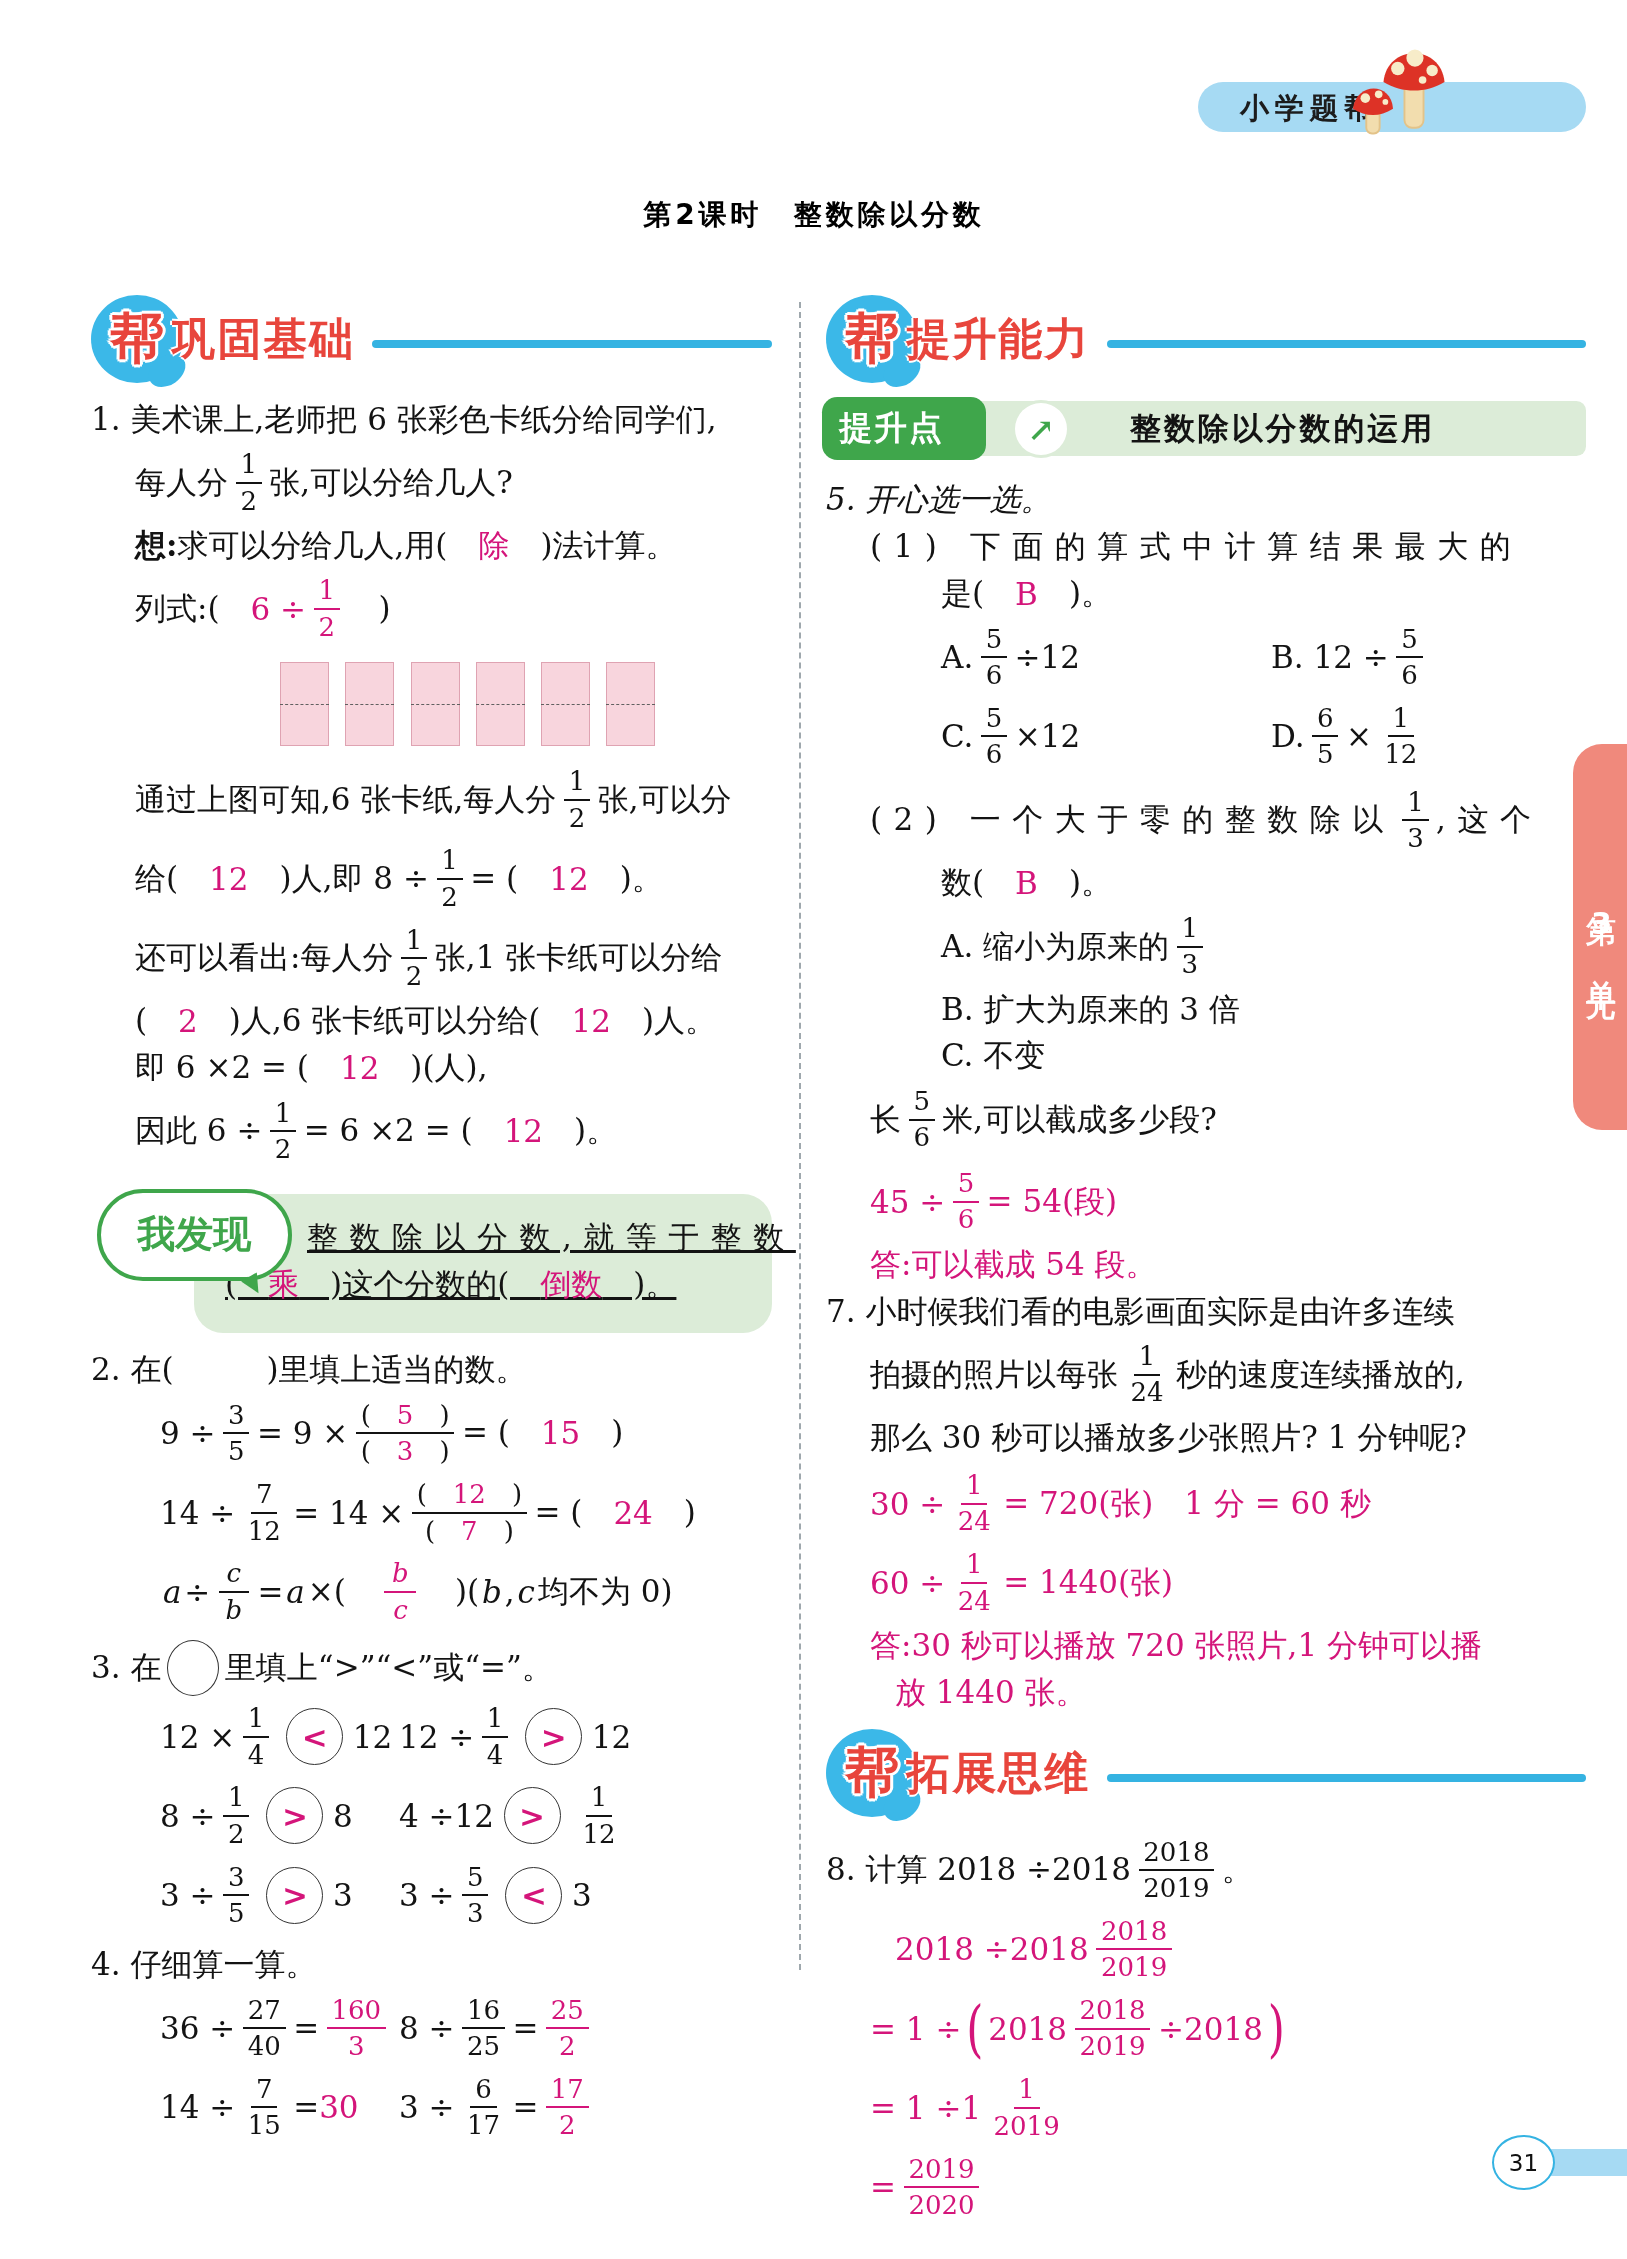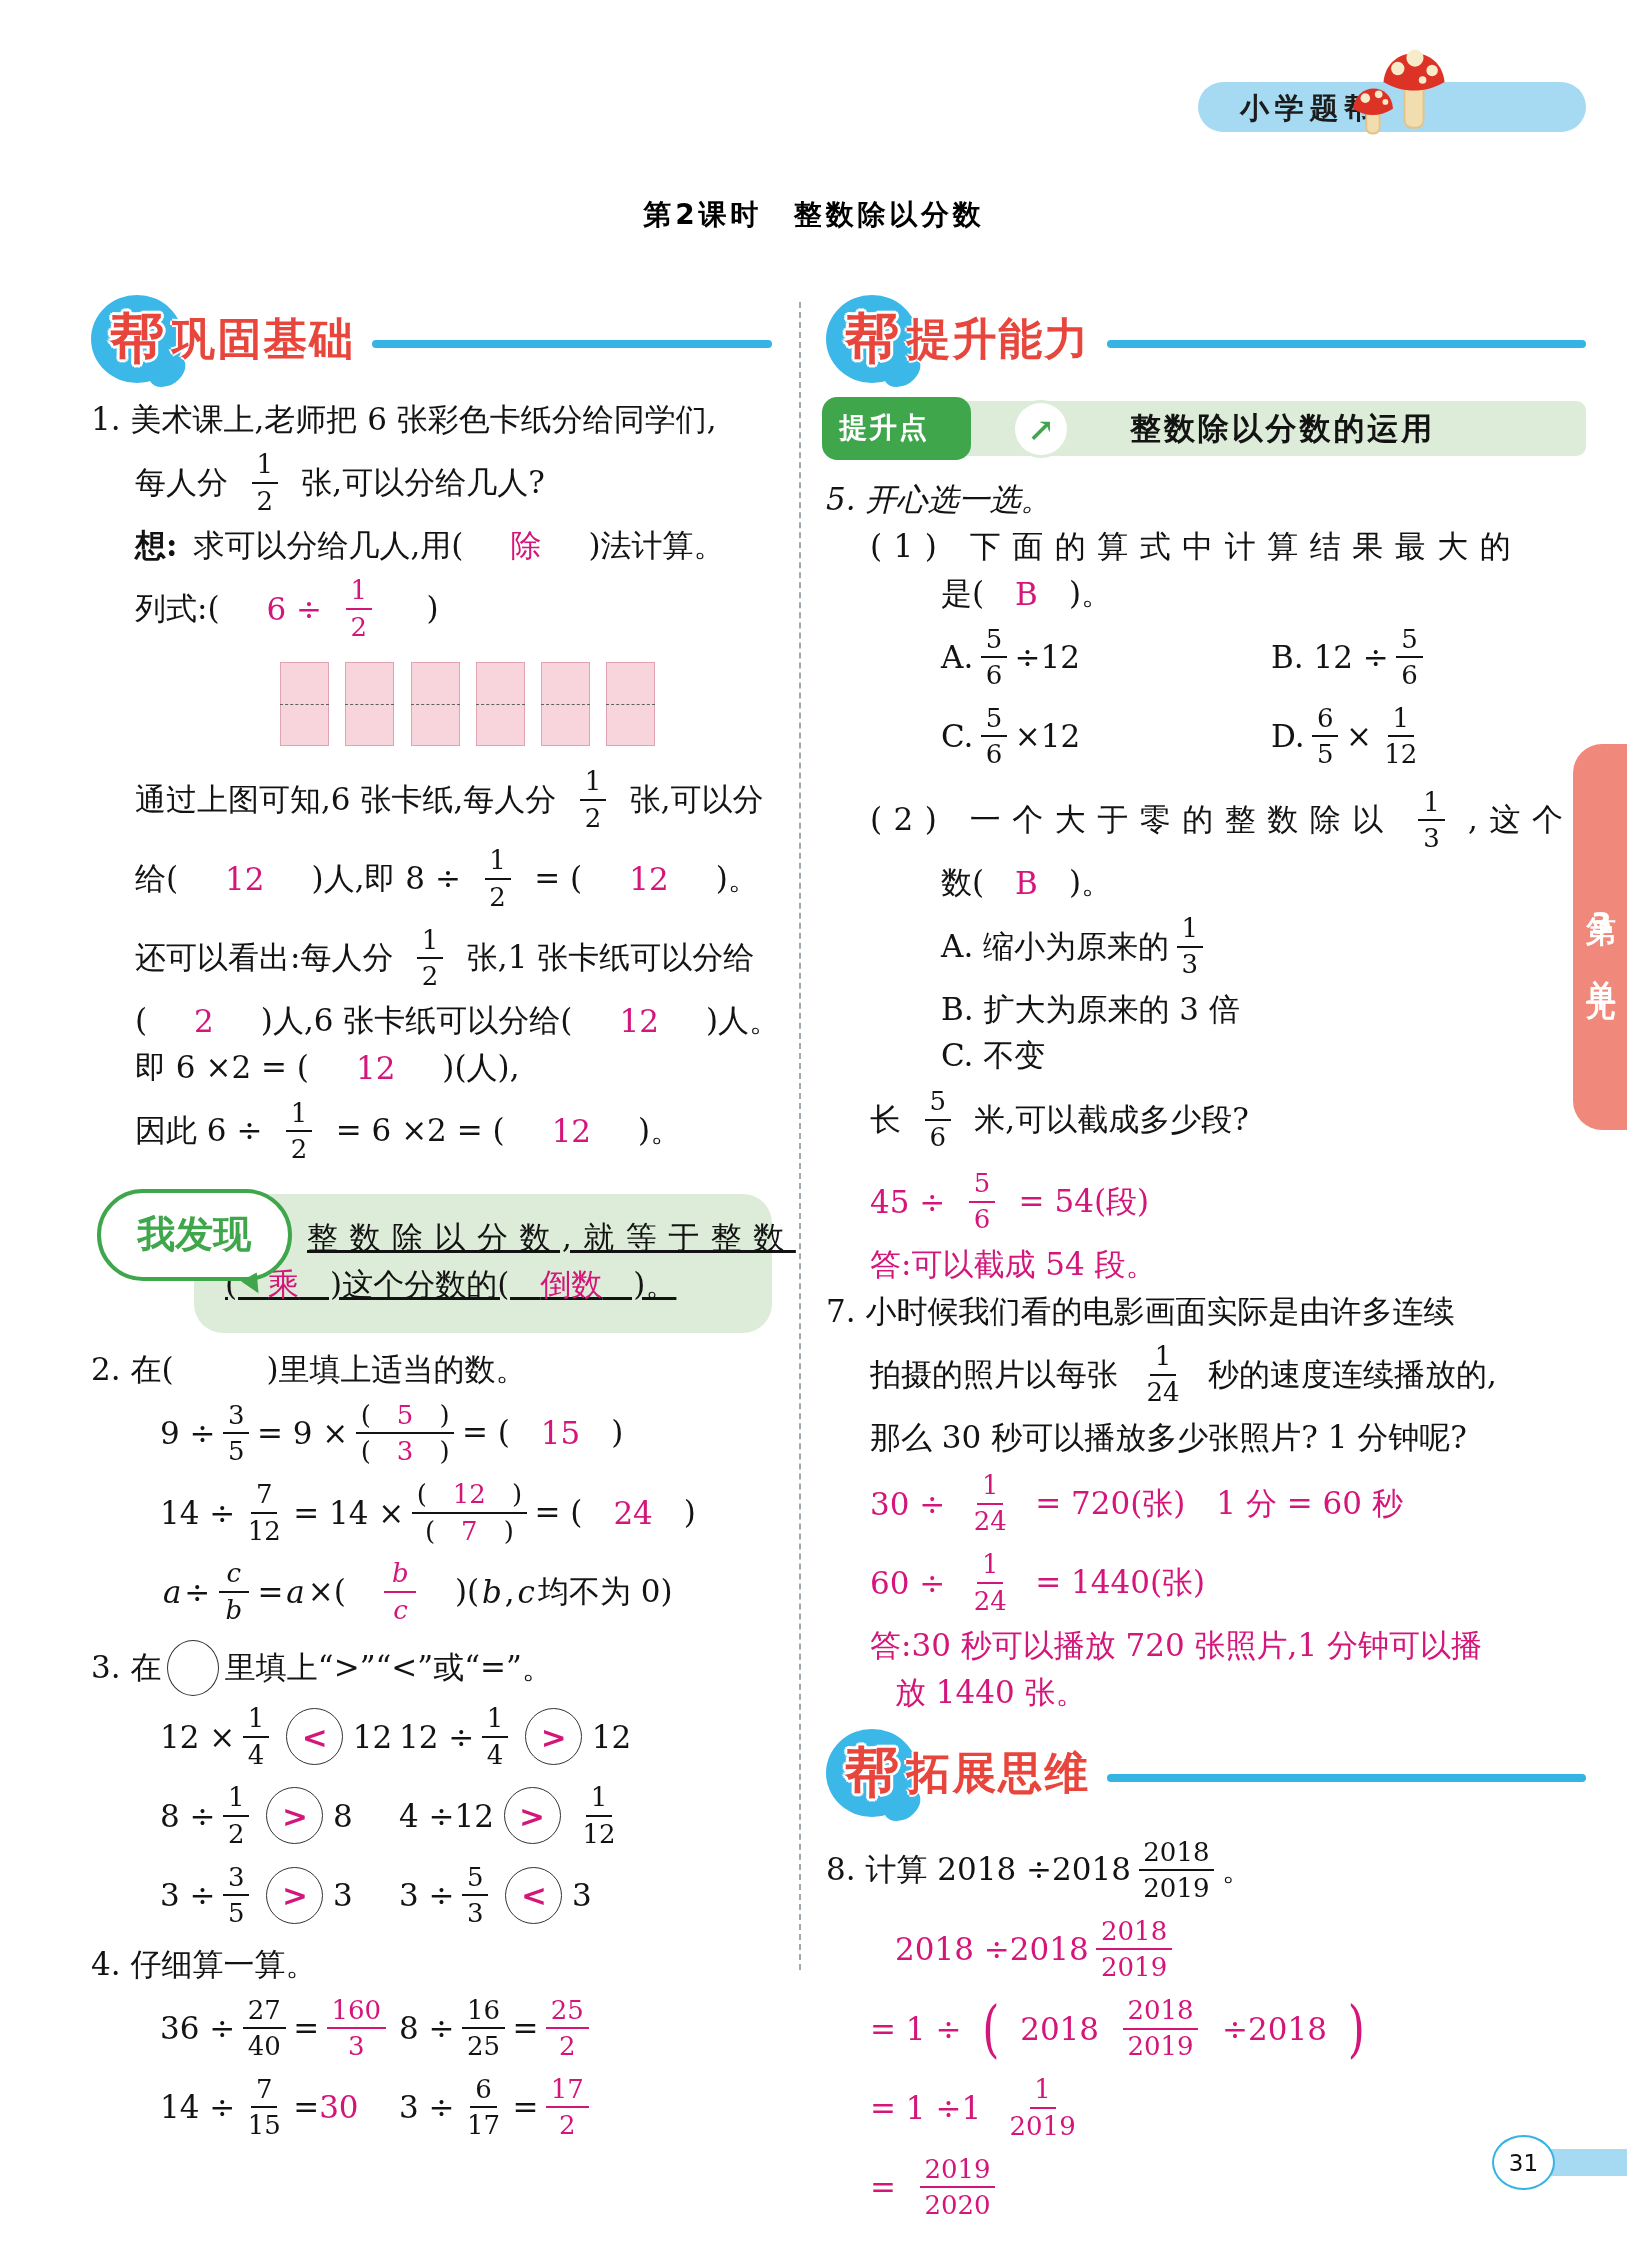--- a/index.html
+++ b/index.html
@@ -36,21 +36,21 @@
   .blob-char{position:absolute;inset:0;z-index:1;display:flex;align-items:center;justify-content:center;
              font-family:var(--sans);font-size:55px;font-weight:900;color:var(--accent-red,#e8453c);
              text-shadow:-2.9px 0 #fff,2.9px 0 #fff,0 -2.9px #fff,0 2.9px #fff,-1.9px -1.9px #fff,1.9px 1.9px #fff,-1.9px 1.9px #fff,1.9px -1.9px #fff;}
   .sec-title{font-family:var(--sans);font-size:44px;font-weight:900;color:var(--accent-red,#e8453c);
              margin-left:-11.5px;z-index:2;white-space:nowrap;letter-spacing:1.9px;
              text-shadow:-1.9px 0 #fff,1.9px 0 #fff,0 1.9px #fff,0 -1.9px #fff;}
   .sec-rule{flex:1;height:8.6px;background:var(--rule-blue,#35b3e2);border-radius:4.8px;margin-left:17px;margin-top:9.6px;}
 
   
   .line{display:flex;align-items:center;white-space:nowrap;font-size:31px;min-height:44px;margin:2.9px 0;}
-  .ind1{padding-left:44px;gap:16px;} .ind2{padding-left:69px;} .ind3{padding-left:115px;}
+  .ind1{padding-left:44px;} .ind2{padding-left:69px;} .ind3{padding-left:115px;}
   .bold{font-weight:700;} .it{font-style:italic;padding:0 2.9px;} .wide{letter-spacing:11.5px;}
   .ans{color:var(--answer-pink,#d4157a);}
 
   .frac{display:inline-flex;flex-direction:column;align-items:center;margin:0 7.6px;
         font-size:26px;line-height:1.1;padding:5.7px 0;flex:none;}
   .fnum{padding:0 4.8px 2.9px;border-bottom:2.9px solid currentColor;display:flex;align-items:center;}
   .fden{padding:2.9px 4.8px 0;display:flex;align-items:center;}
 
   .circ{flex:none;display:inline-flex;align-items:center;justify-content:center;width:55px;height:55px;
         border:1.9px solid #333;border-radius:50%;margin:0 9.6px;font-family:var(--sans);
@@ -76,21 +76,21 @@
   .bubble{position:absolute;left:5.7px;top:-5.7px;width:187px;height:84px;background:#fff;z-index:1;
           border:4.8px solid var(--badge-green,#3fa64b);border-radius:46px;display:flex;align-items:center;
           justify-content:center;font-family:Liberation Serif, serif;font-size:38px;font-weight:900;color:var(--badge-green,#3fa64b);}
   .bubble::after{content:'';position:absolute;bottom:-26px;right:23px;border:9.6px solid transparent;
                  border-top:19px solid var(--badge-green,#3fa64b);transform:rotate(-30deg);}
 
   
   .boost{position:relative;height:55px;background:var(--panel-green,#dcecd8);border-radius:9.6px;
          margin:13.4px 0 9.6px;display:flex;align-items:center;}
   .boost-badge{position:absolute;left:-3.8px;top:-4.8px;height:63px;display:flex;align-items:center;
-               background:var(--badge-green,#3fa64b);color:#fff;font-family:var(--sans);font-size:28px;
+               background:var(--badge-green,#3fa64b);color:#fff;font-family:var(--sans);font-size:33px;
                font-weight:900;padding:0 42px 0 17px;border-radius:15.3px;letter-spacing:1.9px;z-index:1;}
   .boost-arrow{position:absolute;left:189px;top:1.9px;width:52px;height:52px;border-radius:50%;background:#fff;
                box-shadow:0 0 0 2.9px var(--panel-green,#dcecd8);display:flex;align-items:center;z-index:2;
                justify-content:center;font-size:32.5px;font-weight:900;color:var(--badge-green,#3fa64b);}
   .boost-title{margin-left:304px;font-size:31px;font-weight:700;letter-spacing:2.9px;}
 
   
   .unit-tab{position:absolute;right:0;top:744px;width:55px;height:386px;background:var(--tab-salmon,#f0897c);
             border-radius:29px 0 0 29px;color:#fff;writing-mode:vertical-rl;text-orientation:upright;
             display:flex;align-items:center;justify-content:center;font-family:var(--sans);

